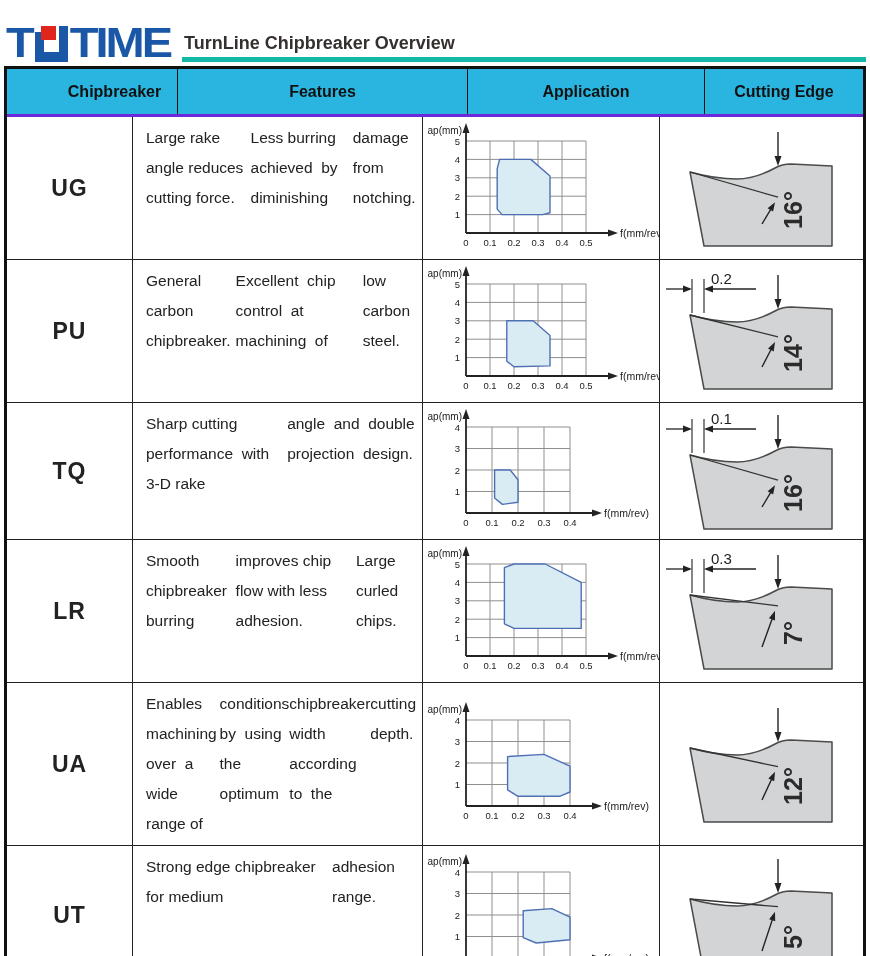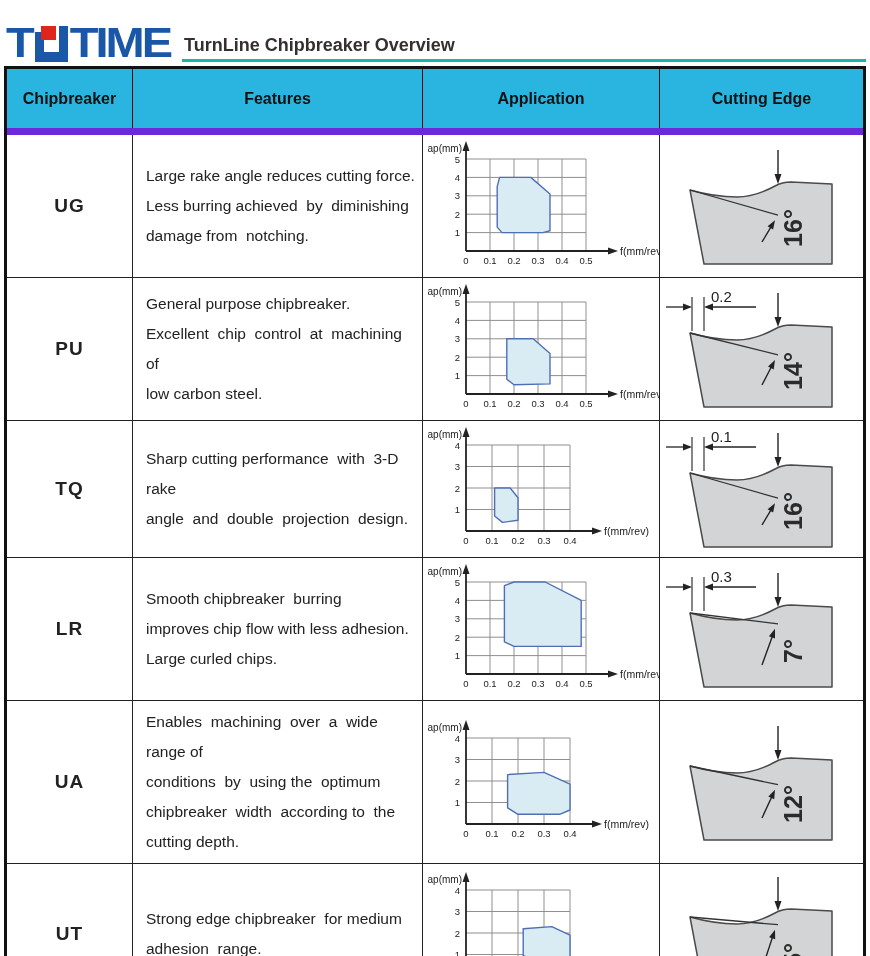--- a/index.html
+++ b/index.html
@@ -22,36 +22,37 @@
   .logo-o {
     position:relative; display:inline-block;
     width:33px; height:36px; margin:0 2px 0 3px;
   }
   .logo-o-side-l { position:absolute; left:0; top:6px; width:9px; height:30px; background:#1a57a7; }
   .logo-o-side-r { position:absolute; right:0; top:0; width:9px; height:36px; background:#1a57a7; }
   .logo-o-bottom { position:absolute; left:0; bottom:0; width:100%; height:10px; background:#1a57a7; }
   .logo-o-red { position:absolute; left:6px; top:0; width:15px; height:14px; background:#e0251c; }
   .title-wrap {
     flex:1; align-self:flex-end;
-    border-bottom:3px solid #14b8a6;
+    border-bottom:5px solid #14b8a6;
     padding:0 0 3px 2px;
     margin-top:48px;
   }
   .page-title { font-size:18px; font-weight:bold; color:#352f2f; letter-spacing:0px; }
 
   
   .cbtable {
     margin:4px 4px 0 4px;
     border:3px solid #111;
     width:862px;
   }
   .thead {
     display:grid; grid-template-columns:126px 290px 237px 1fr;
-    background:#29b5e0; border-bottom:7px solid #6d28d9;
-    height:66px;
+    background:#29b5e0; border-bottom:3px solid #6d28d9;
+    height:48px;
+    padding-left:45px;
   }
   .thead .hcell {
     display:flex; align-items:center; justify-content:center;
     font-size:16px; font-weight:bold; color:#111;
     border-right:1px solid #111;
   }
   .thead .hcell:last-child { border-right:none; }
 
   .trow {
     display:grid; grid-template-columns:126px 290px 237px 1fr;
@@ -60,22 +61,22 @@
   .trow:last-child { border-bottom:none; }
   .trow:nth-child(1){ min-height:129px; }
   .trow:nth-child(2){ min-height:134px; }
   .trow:nth-child(3){ min-height:136px; }
   .trow:nth-child(4){ min-height:142px; }
   .trow:nth-child(5){ min-height:135px; }
   .trow:nth-child(6){ min-height:139px; }
 
   .cell { border-right:1px solid #222; display:flex; align-items:center; }
   .cell:last-child { border-right:none; }
-  .c-code { justify-content:center; font-size:19px; font-weight:bold; letter-spacing:1px; color:#222; }
-  .c-feat { flex-direction:column; justify-content:center; align-items:flex-start; padding:6px 6px 6px 13px; }
+  .c-code { justify-content:center; font-size:23px; font-weight:bold; letter-spacing:1px; color:#222; }
+  .c-feat { flex-direction:row; justify-content:center; align-items:flex-start; padding:6px 6px 6px 13px; }
   .c-feat .fline { font-size:15.5px; color:#222; line-height:30px; white-space:pre-wrap; }
   .c-app  { justify-content:flex-end; }
   .c-edge { justify-content:center; }
   svg text { font-family:"Liberation Sans", sans-serif; }
 </style>
 </head>
 <body>
 
 <div class="header">
   <div class="logo">
@@ -149,21 +150,21 @@
             <line x1="102" y1="102" x2="111.9" y2="85.4" stroke="#222" stroke-width="1.4"></line>
             <polygon points="113.1,89.6 107.6,86.3 115,80.2335939467751" fill="#222"></polygon>
             <text x="142" y="88" transform="rotate(-90 142 88)" font-size="25" font-weight="bold" text-anchor="middle" fill="#2b2b2b">16°</text>
           </svg>
         </div>
   </div>
 
   <div class="trow">
     <div class="cell c-code">PU</div>
     <div class="cell c-feat">
-          <div class="fline">General purpose chipbreaker.</div>
+          <div class="fline">General carbon chipbreaker.</div>
           <div class="fline">Excellent  chip  control  at  machining  of</div>
           <div class="fline">low carbon steel.</div>
         </div>
     <div class="cell c-app">
           <svg width="235" height="142" viewBox="0 0 235 142">
             <line x1="66" y1="116" x2="66" y2="24" stroke="#8f8f8f" stroke-width="1"></line>
             <line x1="90" y1="116" x2="90" y2="24" stroke="#8f8f8f" stroke-width="1"></line>
             <line x1="114" y1="116" x2="114" y2="24" stroke="#8f8f8f" stroke-width="1"></line>
             <line x1="138" y1="116" x2="138" y2="24" stroke="#8f8f8f" stroke-width="1"></line>
             <line x1="162" y1="116" x2="162" y2="24" stroke="#8f8f8f" stroke-width="1"></line>

